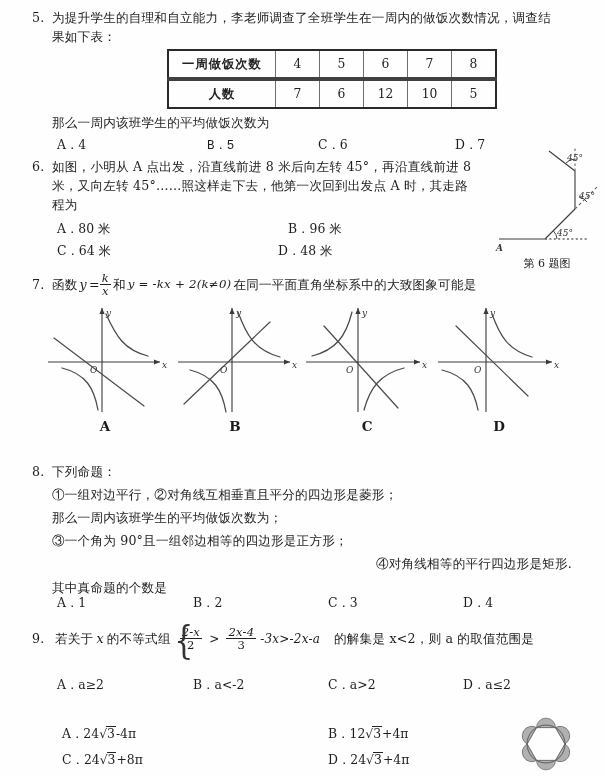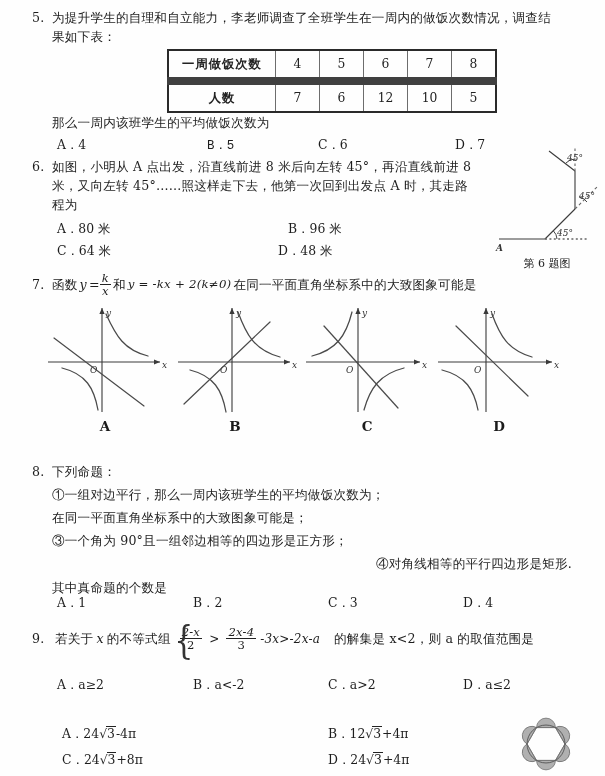--- a/index.html
+++ b/index.html
@@ -46,21 +46,21 @@
     font-size: 12.3px;
     height: 24px;
     color: #222;
   }
   .stat-table td.lbl {
     width: 104px;
     letter-spacing: 1px;
     font-weight: 600;
   }
   .stat-table td.val { width: 41px; }
-  .stat-table tr.top td { border-bottom: 8px solid #404040; }
+  .stat-table tr.top td { border-bottom: 4px solid #404040; }
 
   
   .frac {
     display: inline-block;
     vertical-align: -0.55em;
     text-align: center;
     line-height: 1.05;
     font-size: 11.6px;
   }
   .frac .nu { display: block; padding: 0 2px; }
@@ -280,22 +280,22 @@
       </svg>
     </div>
     <div class="glabel" style="left:394px;">D</div>
   </div>
 
   <div class="abs qtext" style="left:32px; top:462px; width:540px;">
     <div style="display:flex;">
       <span style="width:20px; flex:none;">8.</span>
       <span>下列命题：</span>
     </div>
-    <div style="margin-left:20px; margin-top:4px;">①一组对边平行，那么一周内该班学生的平均做饭次数为；</div>
-    <div style="margin-left:20px; margin-top:4px;">在同一平面直角坐标系中的大致图象可能是；</div>
+    <div style="margin-left:20px; margin-top:4px;">①一组对边平行，②对角线互相垂直且平分的四边形是菱形；</div>
+    <div style="margin-left:20px; margin-top:4px;">那么一周内该班学生的平均做饭次数为；</div>
     <div style="margin-left:20px; margin-top:4px;">③一个角为 90°且一组邻边相等的四边形是正方形；</div>
     <div style="margin-left:20px; margin-top:4px;text-align:right;">④对角线相等的平行四边形是矩形.</div>
     <div style="margin-left:20px; margin-top:5px;">其中真命题的个数是</div>
   </div>
 
   <div class="abs opt" style="left:57px;  top:595px;">A．1</div>
   <div class="abs opt" style="left:193px; top:595px;">B．2</div>
   <div class="abs opt" style="left:328px; top:595px;">C．3</div>
   <div class="abs opt" style="left:463px; top:595px;">D．4</div>
 

